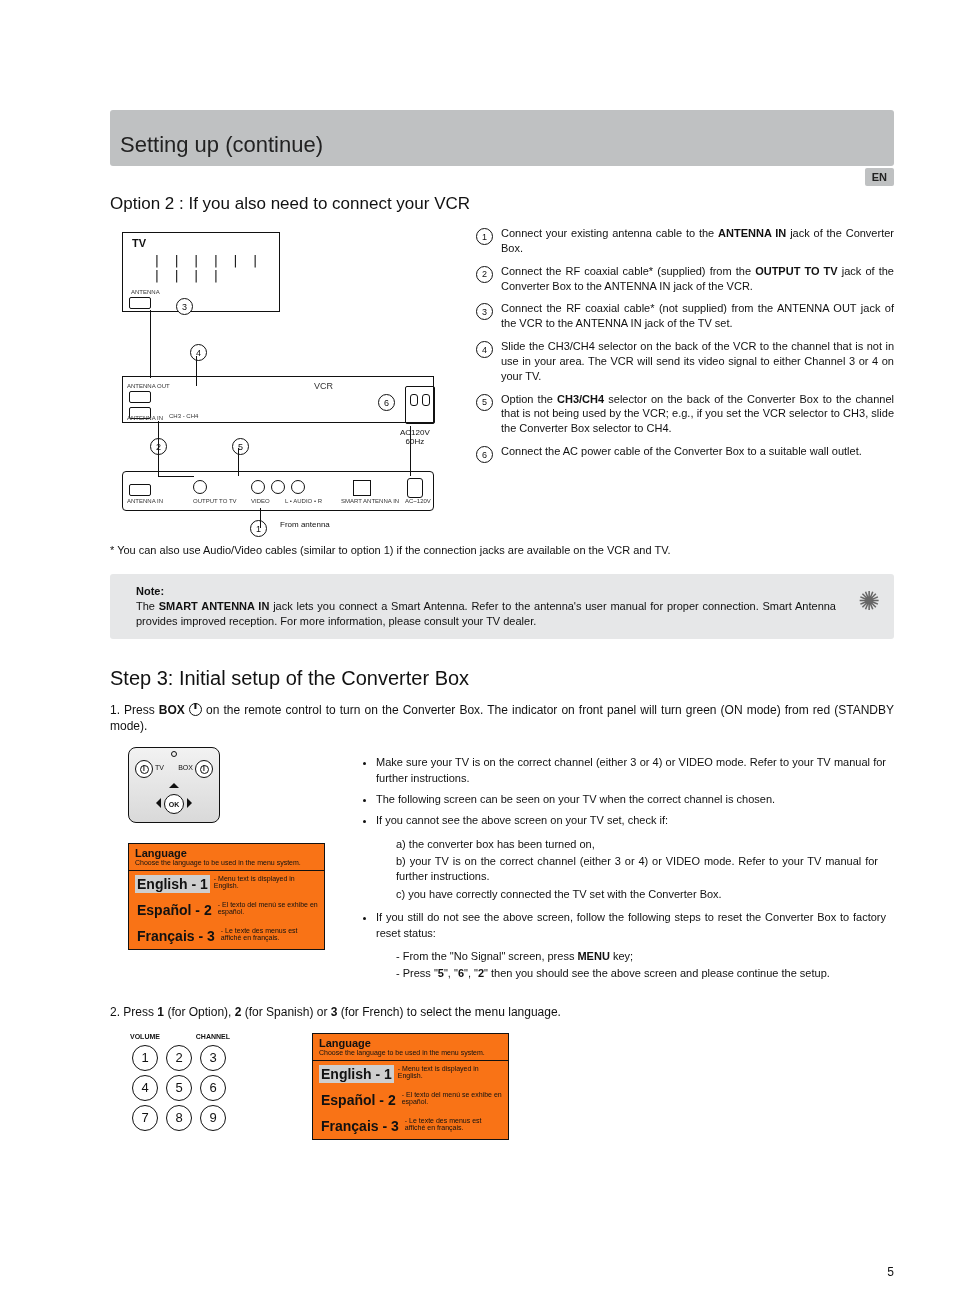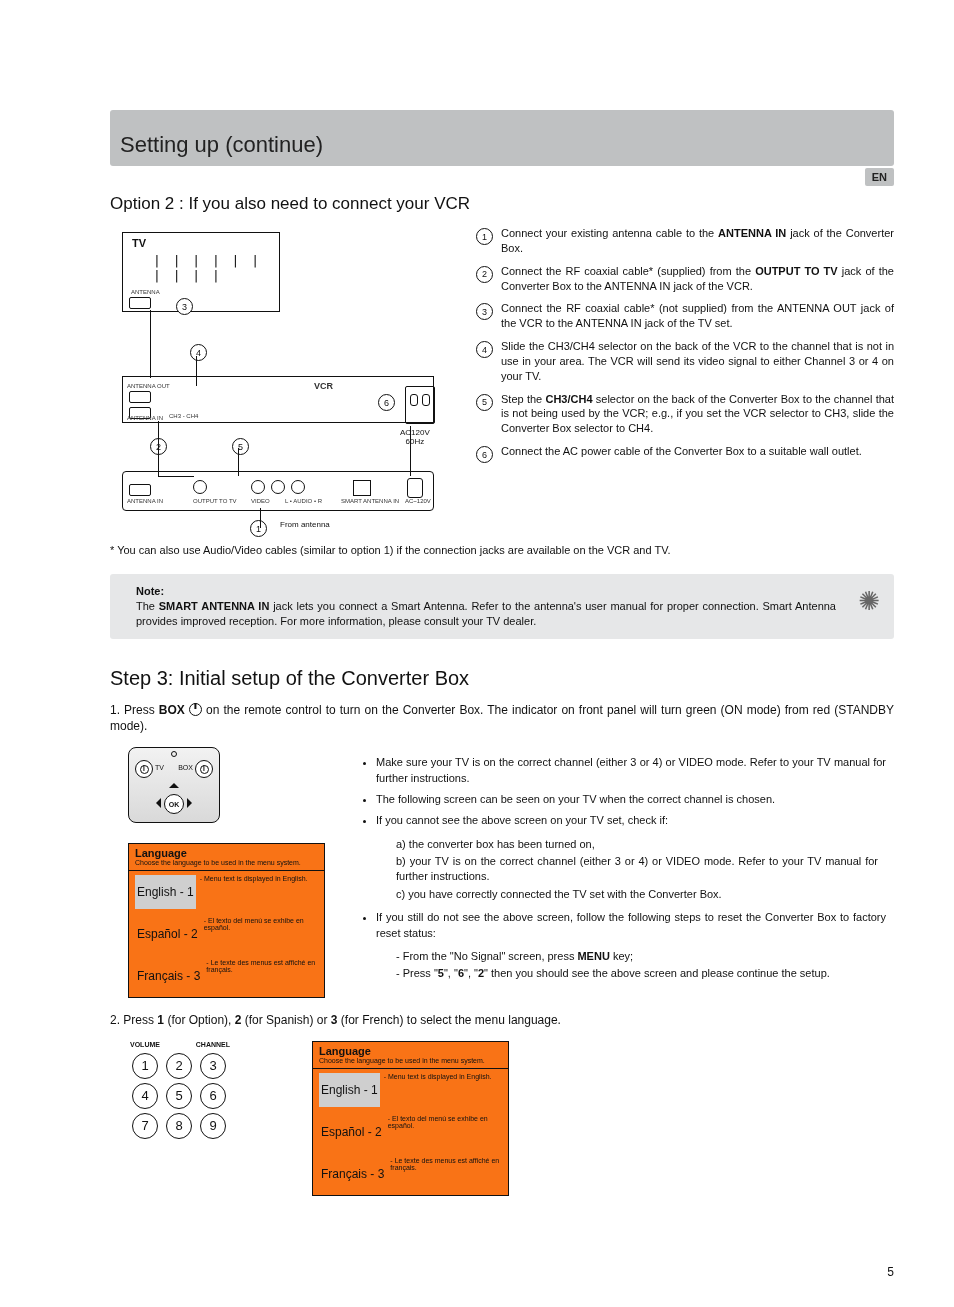--- a/index.html
+++ b/index.html
@@ -39,21 +39,21 @@
   .pw::after{content:"";position:absolute;left:50%;top:-1px;width:1.2px;height:6px;background:#111;transform:translateX(-50%)}
   .col2{display:flex;align-items:flex-start;margin-top:10px}
   .remote{width:90px;height:74px;border:1px solid #111;border-radius:8px;background:linear-gradient(#f2f2f2,#d9d9d9);position:relative;margin-bottom:20px}
   .rbtn{width:16px;height:16px;border:1px solid #111;border-radius:50%;position:absolute;display:flex;align-items:center;justify-content:center;font-size:7px;background:#fff}
   .rok{width:18px;height:18px;font-size:7px;font-weight:bold}
   .tri{position:absolute;width:0;height:0;border:5px solid transparent}
   .lang-box{width:195px;border:1px solid #111;font-size:8px;background:#f97316}
   .lang-h{font-weight:bold;font-size:11px;padding:3px 6px 0}
   .lang-sub{font-size:7px;padding:0 6px 4px;border-bottom:1px solid #111}
   .lang-row{display:flex;padding:4px 6px;align-items:flex-start}
-  .lang-tag{font-weight:normal;font-size:12px;padding:10px 2px;margin-right:4px;white-space:nowrap}
+  .lang-tag{font-weight:bold;font-size:14px;padding:1px 2px;margin-right:4px;white-space:nowrap}
   .lang-tag.hl{background:#cfcfcf}
   .lang-desc{font-size:7px;flex:1}
   .bul-list{flex:1;margin-left:36px}
   .bul-list ul{padding-left:12px;margin:8px;font-size:11px;line-height:1.4;text-align:justify}
   .bul-list li{margin-bottom:6px}
   .sub{list-style:none;padding-left:12px;margin:2px 0 4px}
   .sub li{margin-bottom:2px}
   .dash{list-style:none;padding-left:12px}
   .dash li::before{content:"-  "}
   .remote2{width:104px;height:100px;position:relative;margin-left:18px}
@@ -78,21 +78,21 @@
     <div class="diagram">
       <div class="diag-box tvbox">
         <span class="tv-lbl">TV</span>
         <span class="tv-bars">| | | | | | | | | |</span>
         <span class="minilbl" style="left:8px;top:56px">ANTENNA</span>
         <span class="port" style="left:6px;top:64px"></span>
       </div>
       <span class="circ circ-pos" style="left:66px;top:72px">3</span>
 
       <div class="diag-box vcrbox">
-        <span class="minilbl" style="right:100px;top:4px;font-size:9px;font-weight:bold">VCR</span>
+        <span class="minilbl" style="right:100px;top:4px;font-size:9px;font-weight:normal">VCR</span>
         <span class="port" style="left:6px;top:14px"></span>
         <span class="minilbl" style="left:4px;top:6px">ANTENNA OUT</span>
         <span class="port" style="left:6px;top:30px"></span>
         <span class="minilbl" style="left:4px;top:38px">ANTENNA IN</span>
         <span class="minilbl" style="left:46px;top:36px">CH3 - CH4</span>
       </div>
       <span class="circ circ-pos" style="left:80px;top:118px">4</span>
       <span class="circ circ-pos" style="left:268px;top:168px">6</span>
       <div class="outlet"></div>
       <div class="aclbl"><span style="white-space:pre">AC120V
@@ -140,21 +140,21 @@
       <div class="step">
           <span class="circ">3</span>
           <p>Connect the RF coaxial cable* (not supplied) from the ANTENNA OUT jack of the VCR to the ANTENNA IN jack of the TV set.</p>
         </div>
       <div class="step">
           <span class="circ">4</span>
           <p>Slide the CH3/CH4 selector on the back of the VCR to the channel that is not in use in your area. The VCR will send its video signal to either Channel 3 or 4 on your TV.</p>
         </div>
       <div class="step">
           <span class="circ">5</span>
-          <p><span>Step the </span><b>CH3/CH4</b><span> selector on the back of the Converter Box to the channel that is not being used by the VCR; e.g., if you set the VCR selector to CH3, slide the Converter Box selector to CH4.</span></p>
+          <p><span>Option the </span><b>CH3/CH4</b><span> selector on the back of the Converter Box to the channel that is not being used by the VCR; e.g., if you set the VCR selector to CH3, slide the Converter Box selector to CH4.</span></p>
         </div>
       <div class="step">
           <span class="circ">6</span>
           <p>Connect the AC power cable of the Converter Box to a suitable wall outlet.</p>
         </div>
     </div>
   </div>
 
   <p class="footnote">*  You can also use Audio/Video cables (similar to option 1) if the connection jacks are available on the VCR and TV.</p>
 

